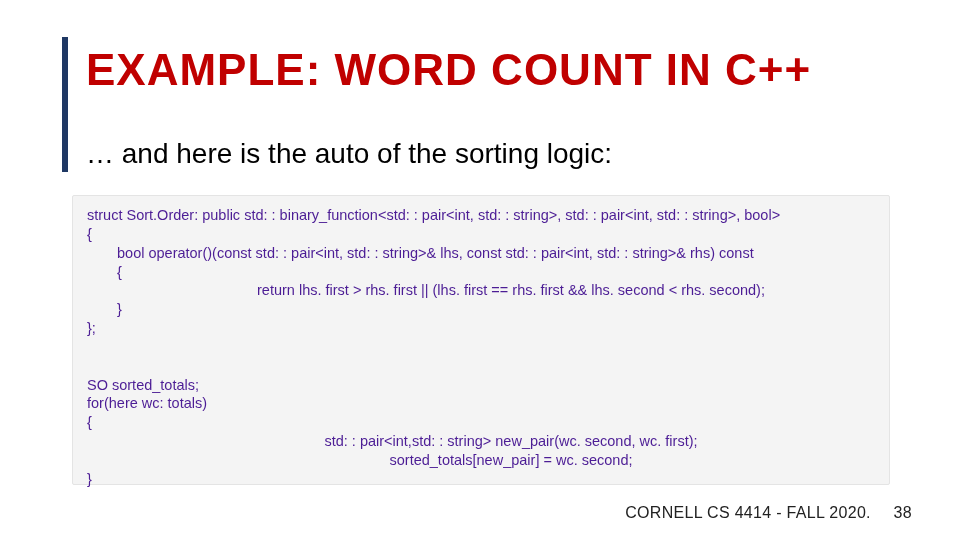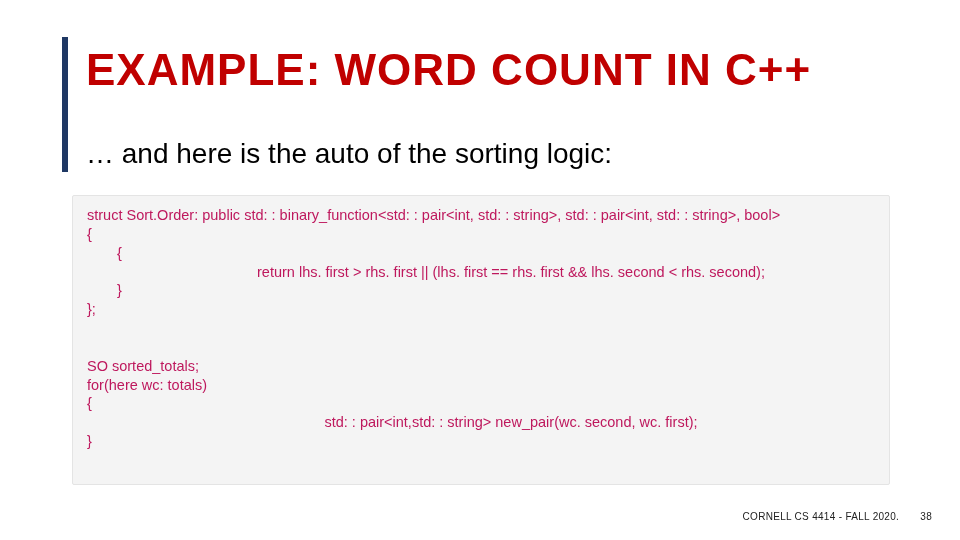--- a/index.html
+++ b/index.html
@@ -1,47 +1,49 @@
 <!DOCTYPE html>
 <html><head>
 <meta charset="utf-8">
 <style>
   * { margin: 0; padding: 0; box-sizing: border-box; }
   html, body { width: 960px; height: 540px; background: #fff; font-family: Arial, Helvetica, sans-serif; overflow: hidden; }
   .slide { position: relative; width: 960px; height: 540px; }
   .accent-bar { position: absolute; left: 62px; top: 37px; width: 6px; height: 135px; background: #1f3864; }
   .title { position: absolute; left: 86px; top: 45px; font-size: 44px; font-weight: 800; letter-spacing: 1px; color: #c00000; white-space: nowrap; }
   .subtitle { position: absolute; left: 86px; top: 138px; font-size: 28px; color: #000; }
-  .code-box { position: absolute; left: 72px; top: 195px; width: 818px; height: 290px; background: #f4f4f4; border: 1px solid #e4e4e4; border-radius: 2px; padding: 10px 14px; font-size: 14.5px; line-height: 1.3; color: #be185d; }
+  .code-box { position: absolute; left: 72px; top: 195px; width: 818px; height: 290px; background: #f4f4f4; border: 1px solid #e4e4e4; border-radius: 2px; padding: 10px 14px; font-size: 14.5px; line-height: 1.3; color: #4c1d95; }
   .ind1 { padding-left: 30px; display: block; }
   .ind2 { padding-left: 60px; display: block; text-align: center; }
-  .footer { position: absolute; right: 28px; bottom: 18px; font-size: 10px; color: #222; letter-spacing: 0.3px; }
+  .footer { position: absolute; right: 48px; bottom: 18px; font-size: 16px; color: #222; letter-spacing: 0.3px; }
   .footer .num { display: inline-block; margin-left: 18px; }
 </style>
 </head>
 <body>
 
 <div class="slide">
   <div class="accent-bar"></div>
   <div class="title">EXAMPLE: WORD COUNT IN C++</div>
   <div class="subtitle">… and here is the auto of the sorting logic:</div>
 
   <div class="code-box">
     <span>struct Sort.Order: public std: : binary_function&lt;std: : pair&lt;int, std: : string&gt;, std: : pair&lt;int, std: : string&gt;, bool&gt;</span><br>
     <span>{</span><br>
+    <span class="ind1">bool operator()(const std: : pair&lt;int, std: : string&gt;&amp; lhs, const std: : pair&lt;int, std: : string&gt;&amp; rhs) const</span>
     <span class="ind1">{</span>
     <span class="ind2">return lhs. first &gt; rhs. first || (lhs. first == rhs. first &amp;&amp; lhs. second &lt; rhs. second);</span>
     <span class="ind1">}</span>
     <span>};</span><br>
     <span>&nbsp;</span><br>
     <br>
     <span>SO sorted_totals;</span><br>
     <span>for(here wc: totals)</span><br>
     <span>{</span><br>
     <span class="ind2">std: : pair&lt;int,std: : string&gt; new_pair(wc. second, wc. first);</span>
+    <span class="ind2">sorted_totals[new_pair] = wc. second;</span>
     <span>}</span>
   </div>
 
   <div class="footer">
     <span>CORNELL CS 4414 - FALL 2020.</span>
     <span class="num">38</span>
   </div>
 </div>
 
 </body></html>

